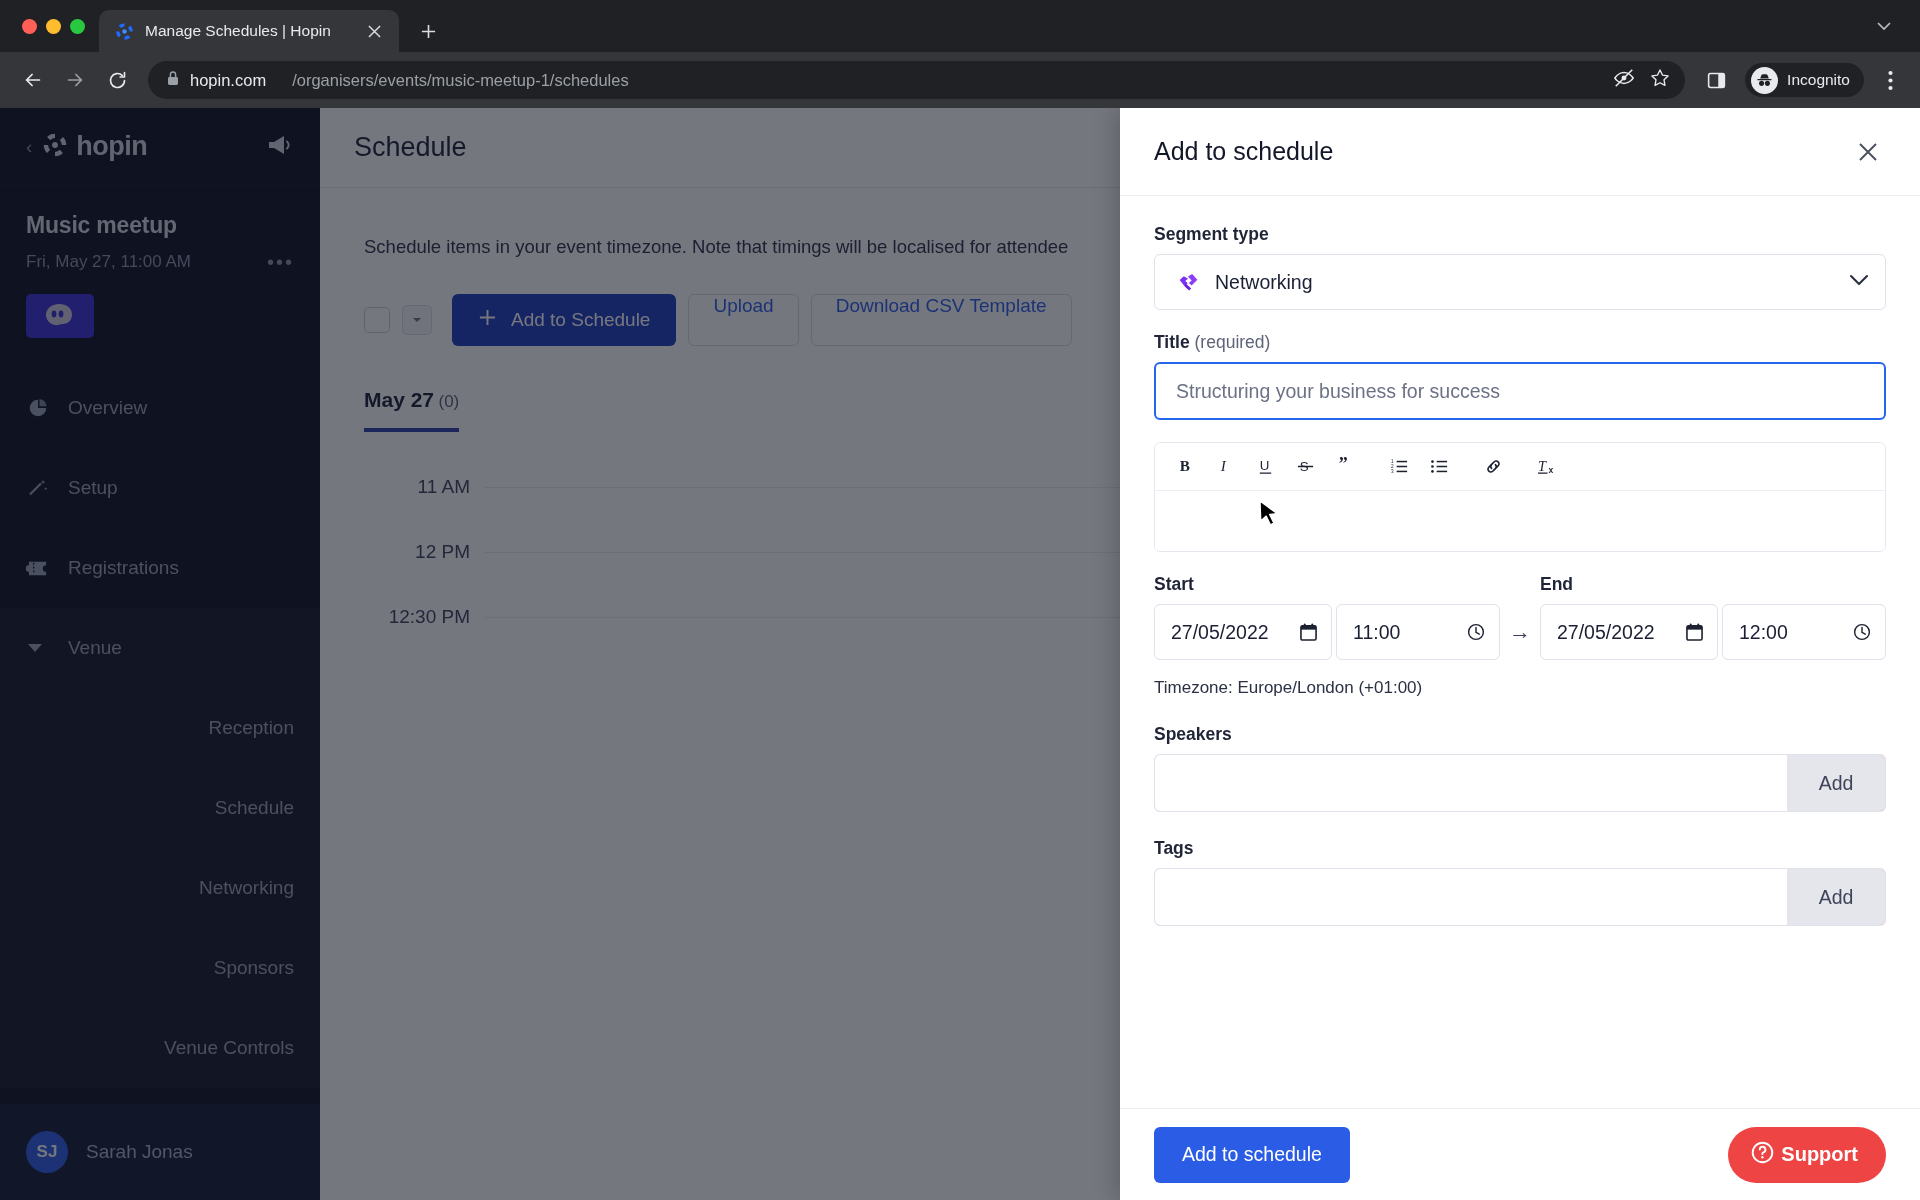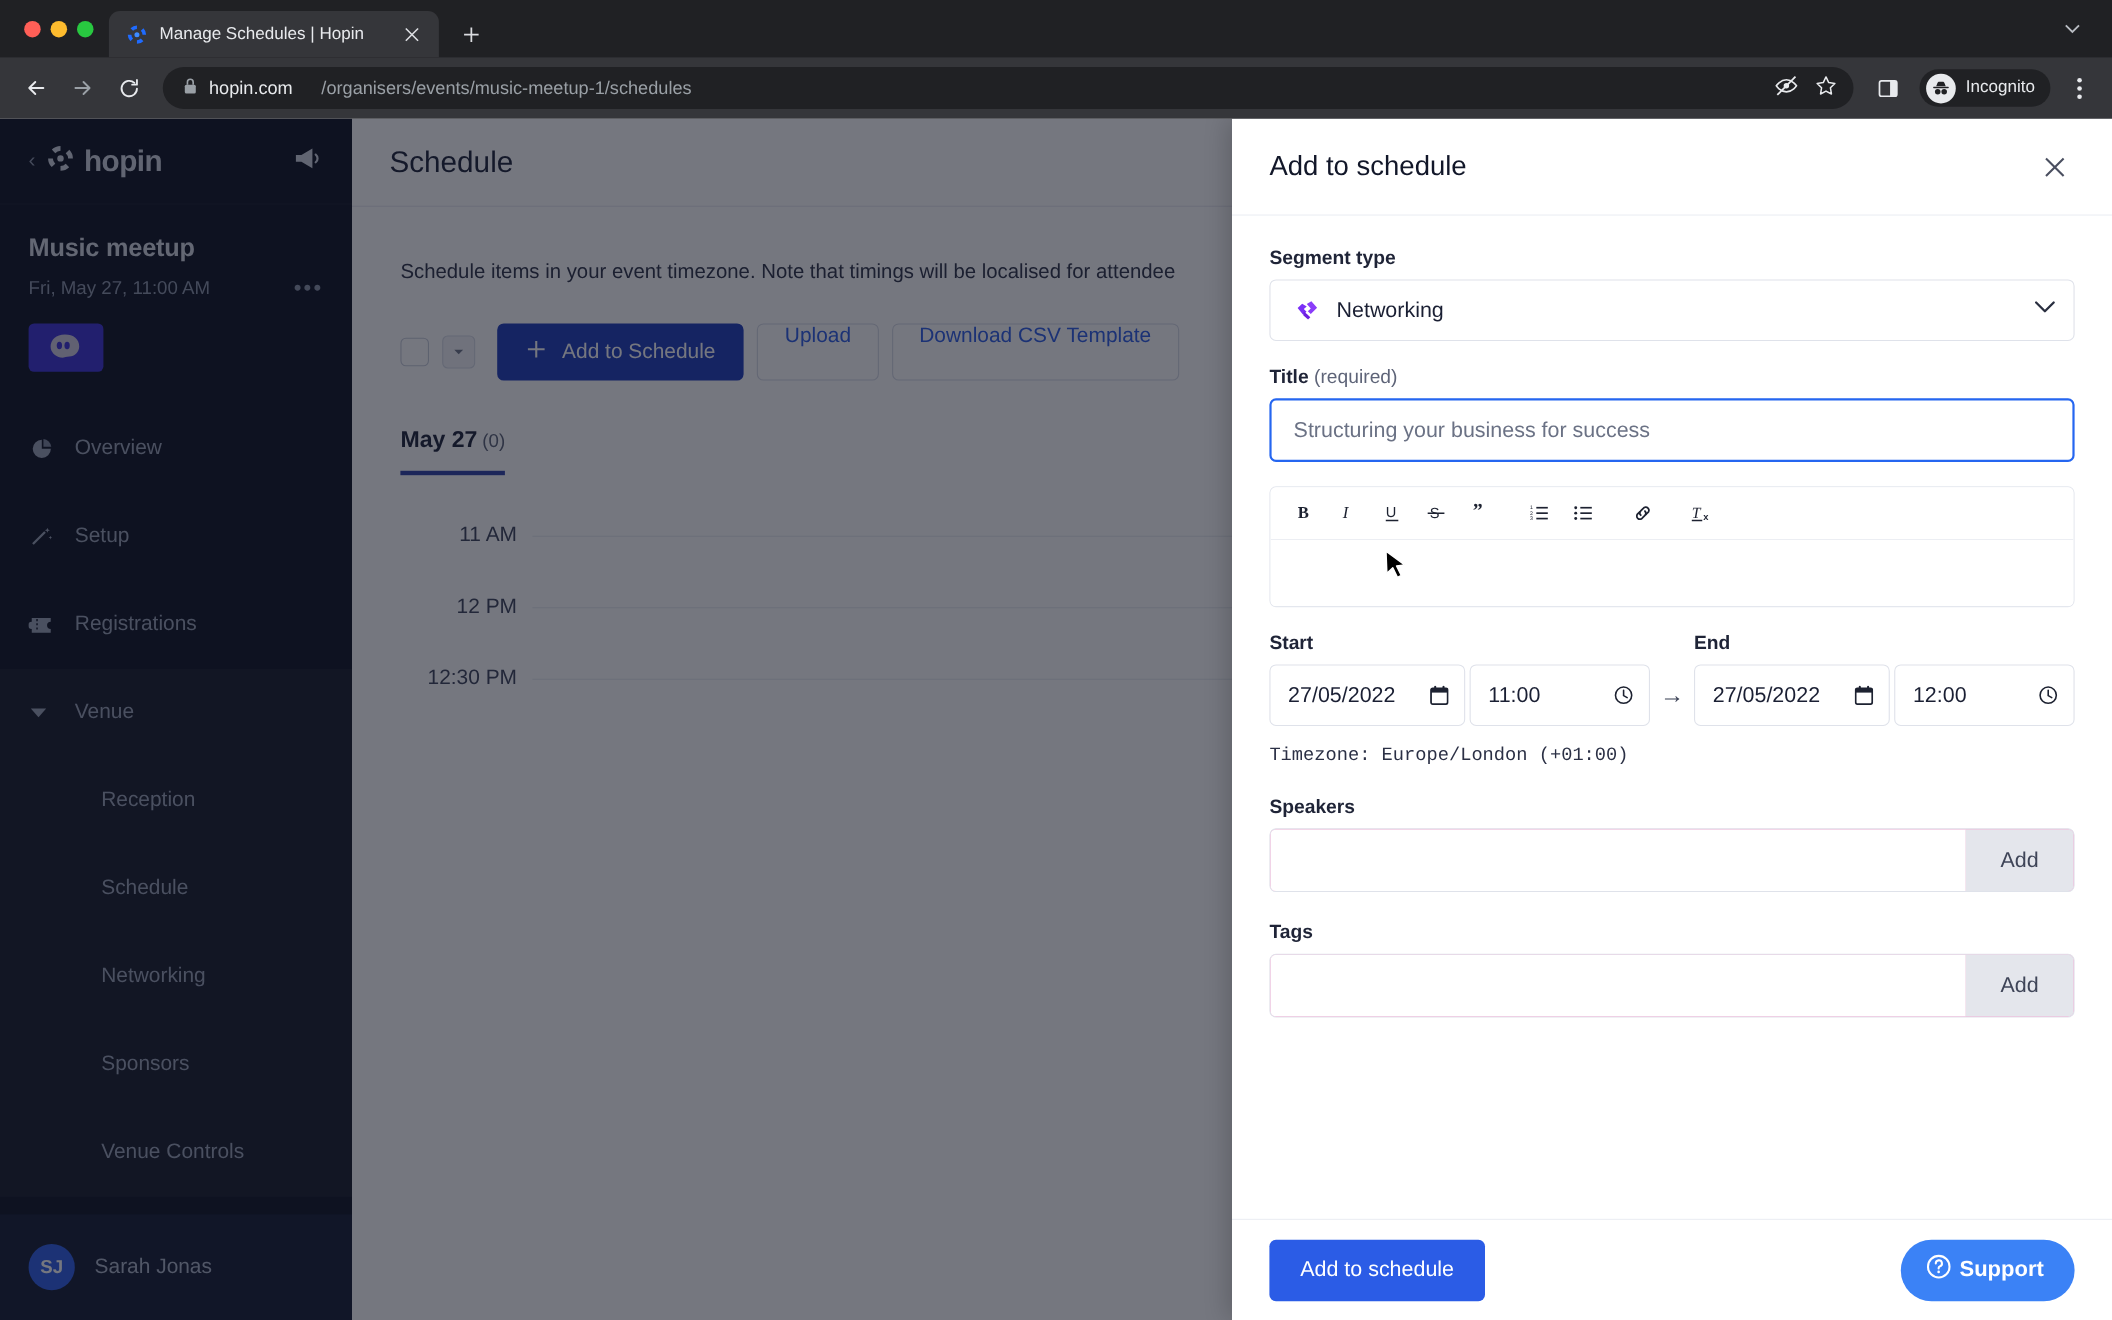--- a/index.html
+++ b/index.html
@@ -75,21 +75,21 @@
   .sb-event { padding: 26px 26px 0 26px; }
   .sb-event-name { color: #d4d8e3; font-size: 23px; font-weight: 700; letter-spacing: -.2px; }
   .sb-event-row { display: flex; align-items: center; margin-top: 13px; }
   .sb-event-date { color: #8a93a8; font-size: 17px; }
   .sb-dots { margin-left: auto; color: #8a93a8; font-size: 20px; letter-spacing: 2px; line-height: 1; }
   .sb-thumb { width: 68px; height: 44px; border-radius: 5px; background: #3a2fd6; margin-top: 22px;
               display:flex; align-items:center; justify-content:center; overflow:hidden; }
 
   .sb-nav { margin-top: 30px; }
   .sb-item { display: flex; align-items: center; gap: 19px; padding: 0 26px; height: 80px; color: #9aa2b6; font-size: 19px; }
-  .sb-item.sub { padding-left: 92px; height: 80px; font-size: 19px; }
+  .sb-item.sub { padding-left: 30px; height: 80px; font-size: 19px; justify-content: flex-end; }
   .sb-item .ico { width: 23px; height: 23px; display:flex; align-items:center; justify-content:center; flex:0 0 23px; }
   .sb-group.open { background: rgba(255,255,255,.035); }
   .sb-caret { width: 0; height: 0; border-left: 7px solid transparent; border-right: 7px solid transparent;
               border-top: 8px solid #9aa2b6; margin-right: 5px; }
   .sb-user {
     position: absolute; bottom: 0; left: 0; right: 0; height: 96px; background: #121a30;
     display: flex; align-items: center; gap: 18px; padding: 0 26px;
   }
   .sb-avatar { width: 42px; height: 42px; border-radius: 50%; background: #2b5ce6; color:#fff;
                display:flex; align-items:center; justify-content:center; font-size: 17px; font-weight: 600; }
@@ -167,36 +167,36 @@
   .dt-row { display: flex; align-items: flex-end; gap: 0; }
   .dt-group { display: flex; gap: 4px; }
   .dt-col { }
   .inp {
     height: 56px; border: 1px solid #dfe2ea; border-radius: 6px; background: #fff;
     display: flex; align-items: center; padding: 0 14px 0 16px; font-size: 19.5px; color: #1a1f33; gap: 8px;
   }
   .inp .val { white-space: nowrap; }
   .inp .ic { margin-left: auto; display:flex; align-items:center; }
   .dt-arrow { width: 52px; display:flex; align-items:center; justify-content:center; height: 56px; color: #3a4054; font-size: 22px; }
-  .tz { font-size: 17px; color: #2b3045; margin-top: 18px; font-family: Liberation Mono, monospace; }
+  .tz { font-size: 17px; color: #2b3045; margin-top: 18px; }
 
   .addrow { display: flex; border: 1px solid #dfe2ea; border-radius: 6px; overflow: hidden; height: 58px; background:#f9a8d4; }
   .addrow input { flex: 1; border: none; outline: none; padding: 0 18px; font-size: 19px; font-family: inherit; background:#fff; }
   .addrow .addbtn {
     width: 98px; background: #e4e6ec; color: #3f4558; font-size: 19.5px;
     display:flex; align-items:center; justify-content:center; border: none; font-family: inherit;
   }
 
   .btn-submit {
     background: #2b5ce6; color: #fff; border: none; border-radius: 6px; height: 56px;
     padding: 0 28px; font-size: 19.5px; font-family: inherit;
   }
   .support {
     position: absolute; right: 34px; top: 50%; transform: translateY(-50%);
-    background: #3b82f6; color: #fff; border-radius: 30px; height: 56px;
+    background: #ef4444; color: #fff; border-radius: 30px; height: 56px;
     display: flex; align-items: center; gap: 6px; padding: 0 28px 0 22px; font-size: 20px; font-weight: 700;
   }
 
   
   .cursor { position: absolute; left: 1258px; top: 392px; pointer-events: none; z-index: 60; }
 </style>
 </head>
 <body>
 
 <div id="browser">

